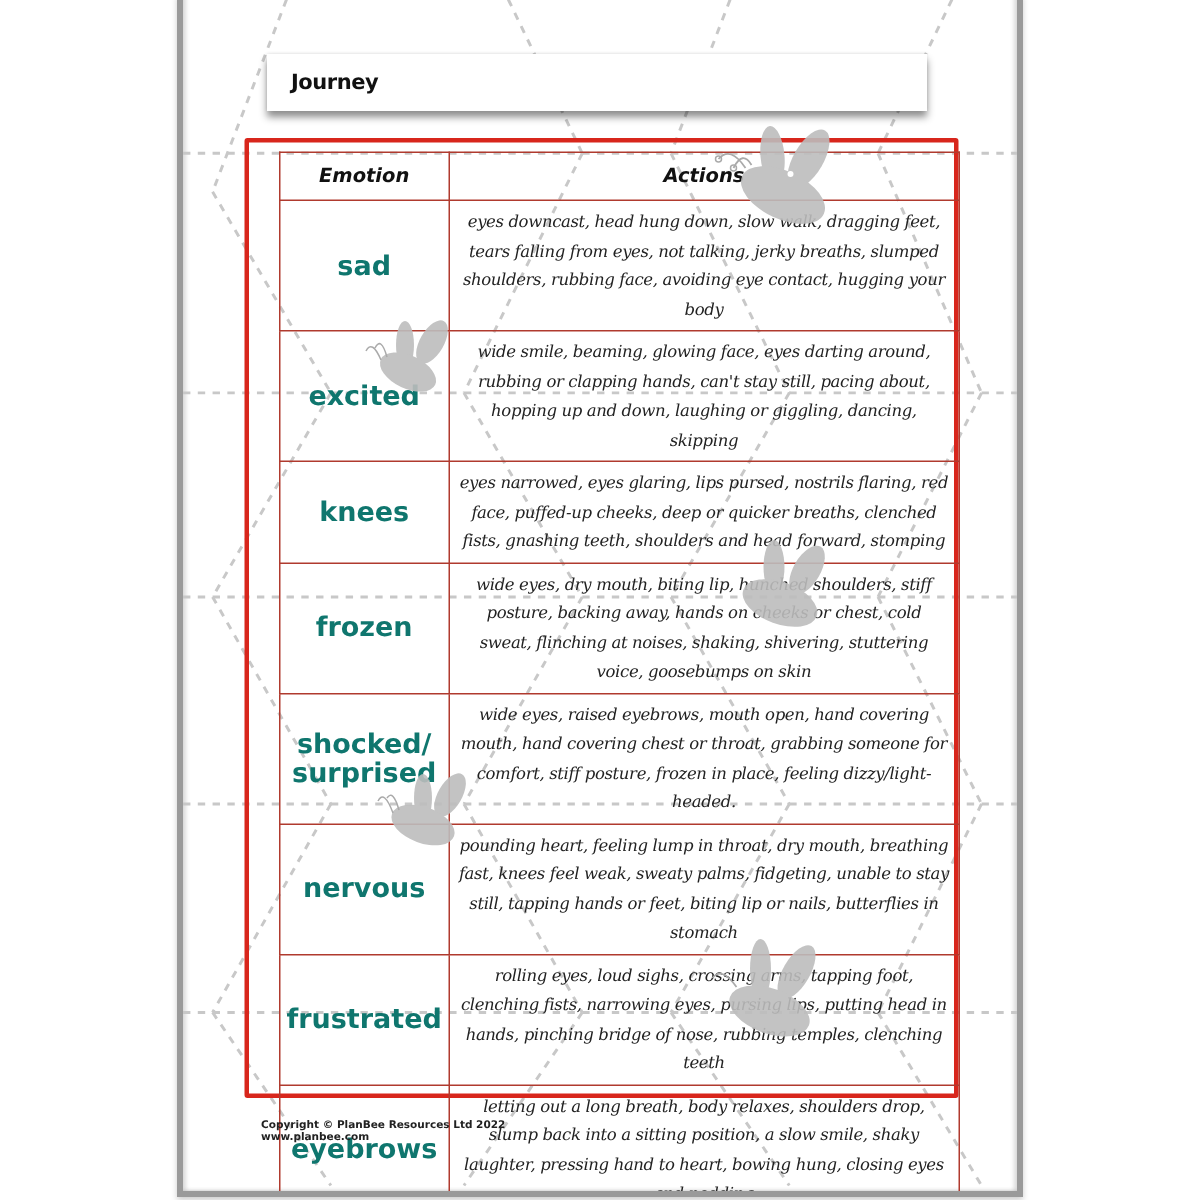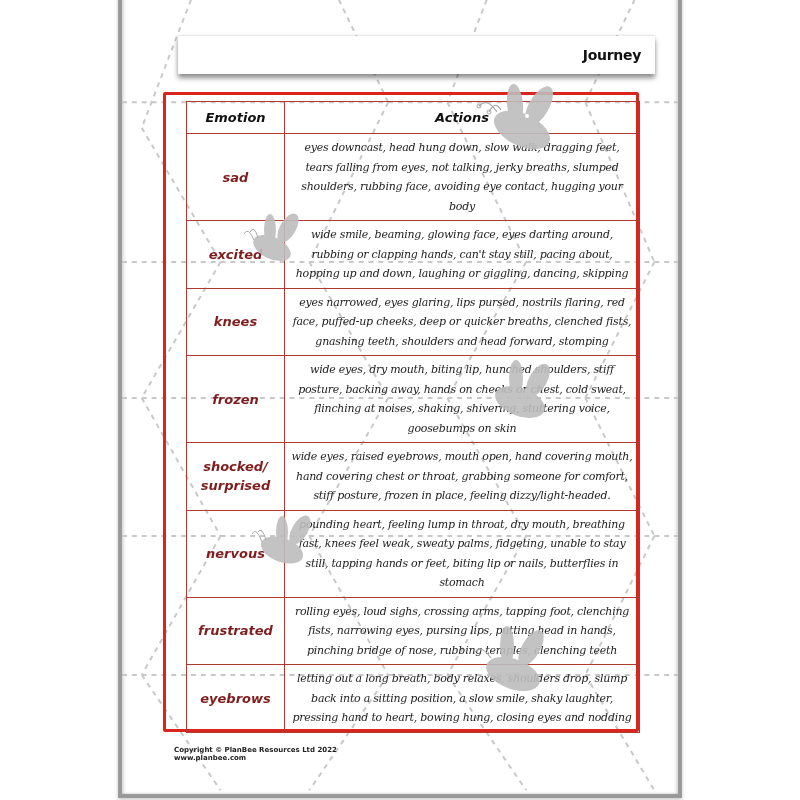--- a/index.html
+++ b/index.html
@@ -12,24 +12,24 @@
       border-left: 4px solid #9a9a9a;
       border-right: 4px solid #9a9a9a;
       border-bottom: 4px solid #9a9a9a;
       box-shadow: inset 2px 0 3px rgba(0,0,0,0.15), inset -2px 0 3px rgba(0,0,0,0.15), 0 2px 4px rgba(0,0,0,0.2);
       overflow: hidden;
     }
 
     .bg-pattern { position: absolute; left: 0; top: 0; width: 100%; height: 100%; pointer-events: none; }
 
     .title-bar {
-      position: absolute; left: 56px; top: 40px; width: 477px; height: 38px;
+      position: absolute; left: 56px; top: 40px; width: 440px; height: 38px;
       background: #ffffff;
       box-shadow: 0 4px 5px rgba(0,0,0,0.45), 0 -1px 2px rgba(0,0,0,0.1);
-      display: flex; align-items: center; justify-content: flex-end;
+      display: flex; align-items: center; justify-content: space-between;
       padding: 0 14px 0 16px;
     }
     .title-left, .title-right {
       font-family: "DejaVu Sans", sans-serif; font-weight: bold; font-size: 14px; color: #111;
       letter-spacing: -0.3px;
     }
 
     .frame {
       position: absolute; left: 41px; top: 96px; width: 476px; height: 640px;
       border: 3px solid #d8261c; border-radius: 2px;
@@ -43,21 +43,21 @@
     .table td, .table th {
       border: 1.5px solid #b03a2e;
       text-align: center; vertical-align: middle;
     }
     .table th {
       height: 32px;
       font-family: "DejaVu Sans", sans-serif; font-style: italic; font-weight: bold; font-size: 13px; color: #111;
     }
     .col-emotion { width: 98px; }
     .emotion-cell {
-      font-family: "DejaVu Sans", sans-serif; font-style: italic; font-weight: bold; font-size: 13px; color: #7f1d1d;
+      font-family: "DejaVu Sans", sans-serif; font-weight: bold; font-size: 18px; color: #0f766e;
       line-height: 19px; padding: 0 4px;
     }
     .actions-cell {
       font-family: "DejaVu Serif", serif; font-style: italic; font-size: 11px; color: #222;
       line-height: 19.5px; padding: 4px 6px; height: 66px;
       letter-spacing: -0.25px;
     }
 
     .bee { position: absolute; pointer-events: none; }
 

